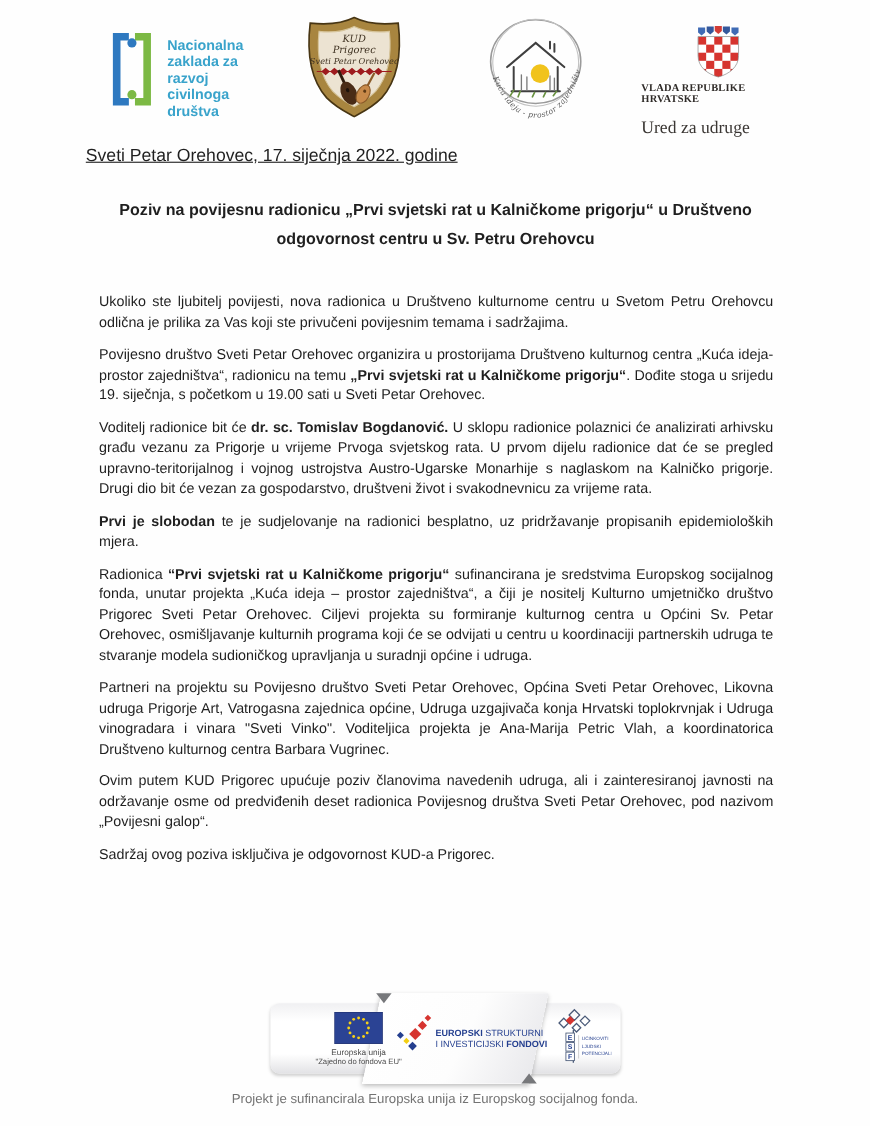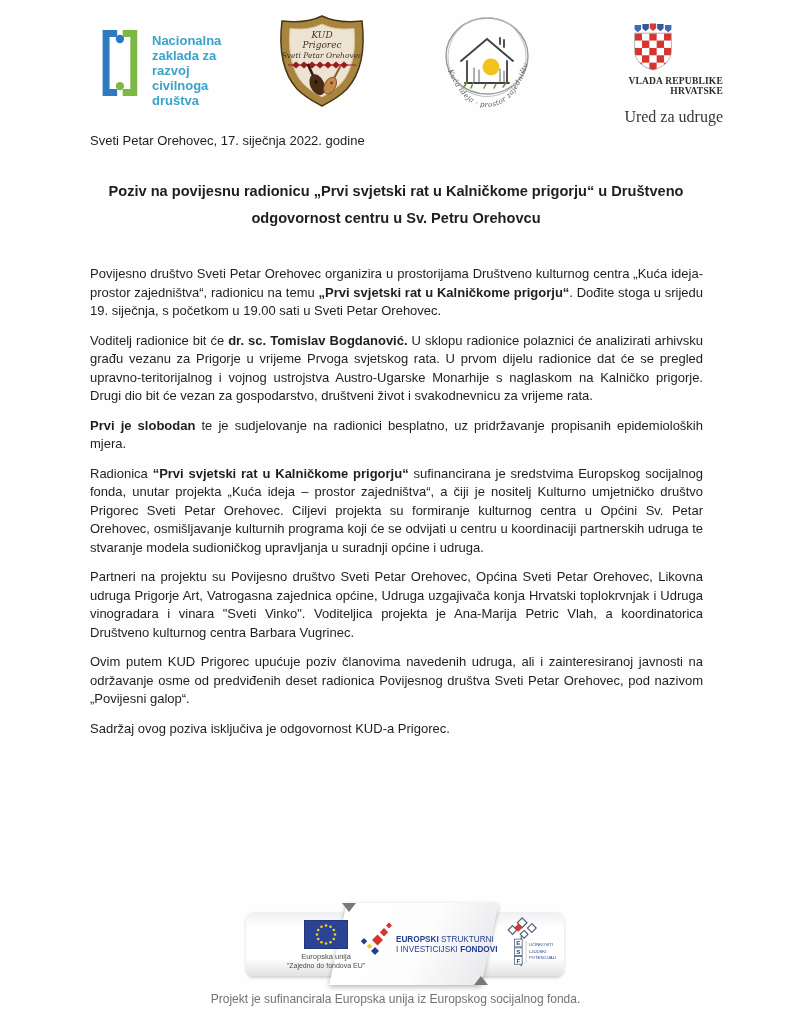--- a/index.html
+++ b/index.html
@@ -7,25 +7,25 @@
     position:relative;width:791px;height:1024px;margin:0 auto;
     background:#fefefe;overflow:hidden;
     font-family:"Liberation Sans",sans-serif;color:#1f1f1f;
   }
   
   .logos{position:absolute;left:0;top:0;width:791px;height:120px;}
   .logo-nz{position:absolute;left:95px;top:24px;display:flex;gap:9px;align-items:flex-start;}
   .nz-text{font-size:13px;line-height:15px;font-weight:bold;color:#39a3cb;white-space:pre-line;padding-top:9px;}
   .logo-shield{position:absolute;left:272px;top:12px;}
   .logo-kuca{position:absolute;left:436px;top:10px;}
-  .logo-vlada{position:absolute;left:583px;top:22px;width:140px;text-align:right;}
+  .logo-vlada{position:absolute;left:583px;top:22px;width:140px;text-align:left;}
   .vlada-l1{font-family:"Liberation Serif",serif;font-weight:bold;font-size:9.5px;color:#2f2b28;margin-top:4px;letter-spacing:.2px;}
   .vlada-l2{font-family:"Liberation Serif",serif;font-size:16px;color:#3a3633;margin-top:12px;}
   
-  .dateline{position:absolute;left:90px;top:133px;font-size:13px;}
+  .dateline{position:absolute;left:78px;top:133px;font-size:16px;text-decoration:underline;}
   .doc-title{position:absolute;left:80px;top:178px;width:632px;text-align:center;
     font-size:14.6px;font-weight:bold;line-height:27px;margin:0;}
   .doc-body{position:absolute;left:90px;top:265px;width:613px;}
   .doc-body p{margin:0 0 11px 0;font-size:13px;line-height:18.5px;text-align:justify;}
   .doc-body b{font-weight:bold;}
   
   .banner{position:absolute;left:246px;top:903px;width:318px;height:82px;}
   .band-left{position:absolute;left:0;top:9px;width:125px;height:64px;
     background:linear-gradient(180deg,#f0f0f2 0%,#ffffff 25%,#ffffff 72%,#e2e2e5 100%);
     border-radius:8px 0 0 8px;box-shadow:0 2px 3px rgba(0,0,0,.18);}
@@ -163,20 +163,21 @@
         <path d="M5 12 H45 V31 C45 42 36 49 25 52 C14 49 5 42 5 31 Z" fill="none" stroke="#8a8a8a" stroke-width="0.7"></path>
       </svg>
       <div class="vlada-l1">VLADA REPUBLIKE HRVATSKE</div>
       <div class="vlada-l2">Ured za udruge</div>
     </div>
   </div>
 
   <div class="dateline">Sveti Petar Orehovec, 17. siječnja 2022. godine</div>
   <h1 class="doc-title">Poziv na povijesnu radionicu „Prvi svjetski rat u Kalničkome prigorju“ u Društveno odgovornost centru u Sv. Petru Orehovcu</h1>
   <div class="doc-body" id="doc-body">
+      <p><span>Ukoliko ste ljubitelj povijesti, nova radionica u Društveno kulturnome centru u Svetom Petru Orehovcu odlična je prilika za Vas koji ste privučeni povijesnim temama i sadržajima.</span></p>
       <p><span>Povijesno društvo Sveti Petar Orehovec organizira u prostorijama Društveno kulturnog centra „Kuća ideja-prostor zajedništva“, radionicu na temu </span><b>„Prvi svjetski rat u Kalničkome prigorju“</b><span>. Dođite stoga u srijedu 19. siječnja, s početkom u 19.00 sati u Sveti Petar Orehovec.</span></p>
       <p><span>Voditelj radionice bit će </span><b>dr. sc. Tomislav Bogdanović.</b><span> U sklopu radionice polaznici će analizirati arhivsku građu vezanu za Prigorje u vrijeme Prvoga svjetskog rata. U prvom dijelu radionice dat će se pregled upravno-teritorijalnog i vojnog ustrojstva Austro-Ugarske Monarhije s naglaskom na Kalničko prigorje. Drugi dio bit će vezan za gospodarstvo, društveni život i svakodnevnicu za vrijeme rata.</span></p>
       <p><b>Prvi je slobodan</b><span> te je sudjelovanje na radionici besplatno, uz pridržavanje propisanih epidemioloških mjera.</span></p>
       <p><span>Radionica </span><b>“Prvi svjetski rat u Kalničkome prigorju“</b><span> sufinancirana je sredstvima Europskog socijalnog fonda, unutar projekta „Kuća ideja – prostor zajedništva“, a čiji je nositelj Kulturno umjetničko društvo Prigorec Sveti Petar Orehovec. Ciljevi projekta su formiranje kulturnog centra u Općini Sv. Petar Orehovec, osmišljavanje kulturnih programa koji će se odvijati u centru u koordinaciji partnerskih udruga te stvaranje modela sudioničkog upravljanja u suradnji općine i udruga.</span></p>
       <p><span>Partneri na projektu su Povijesno društvo Sveti Petar Orehovec, Općina Sveti Petar Orehovec, Likovna udruga Prigorje Art, Vatrogasna zajednica općine, Udruga uzgajivača konja Hrvatski toplokrvnjak i Udruga vinogradara i vinara "Sveti Vinko". Voditeljica projekta je Ana-Marija Petric Vlah, a koordinatorica Društveno kulturnog centra Barbara Vugrinec.</span></p>
       <p><span>Ovim putem KUD Prigorec upućuje poziv članovima navedenih udruga, ali i zainteresiranoj javnosti na održavanje osme od predviđenih deset radionica Povijesnog društva Sveti Petar Orehovec, pod nazivom „Povijesni galop“.</span></p>
       <p><span>Sadržaj ovog poziva isključiva je odgovornost KUD-a Prigorec.</span></p>
     </div>
 
   <div class="banner">

